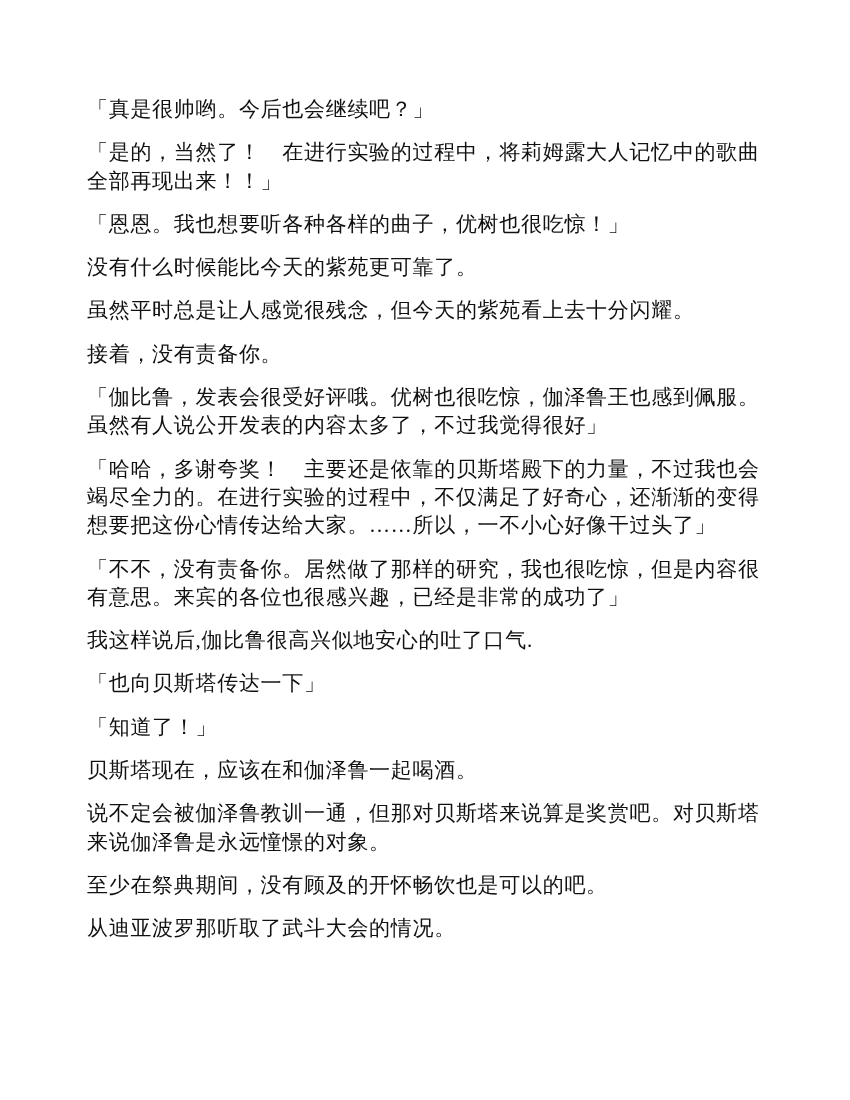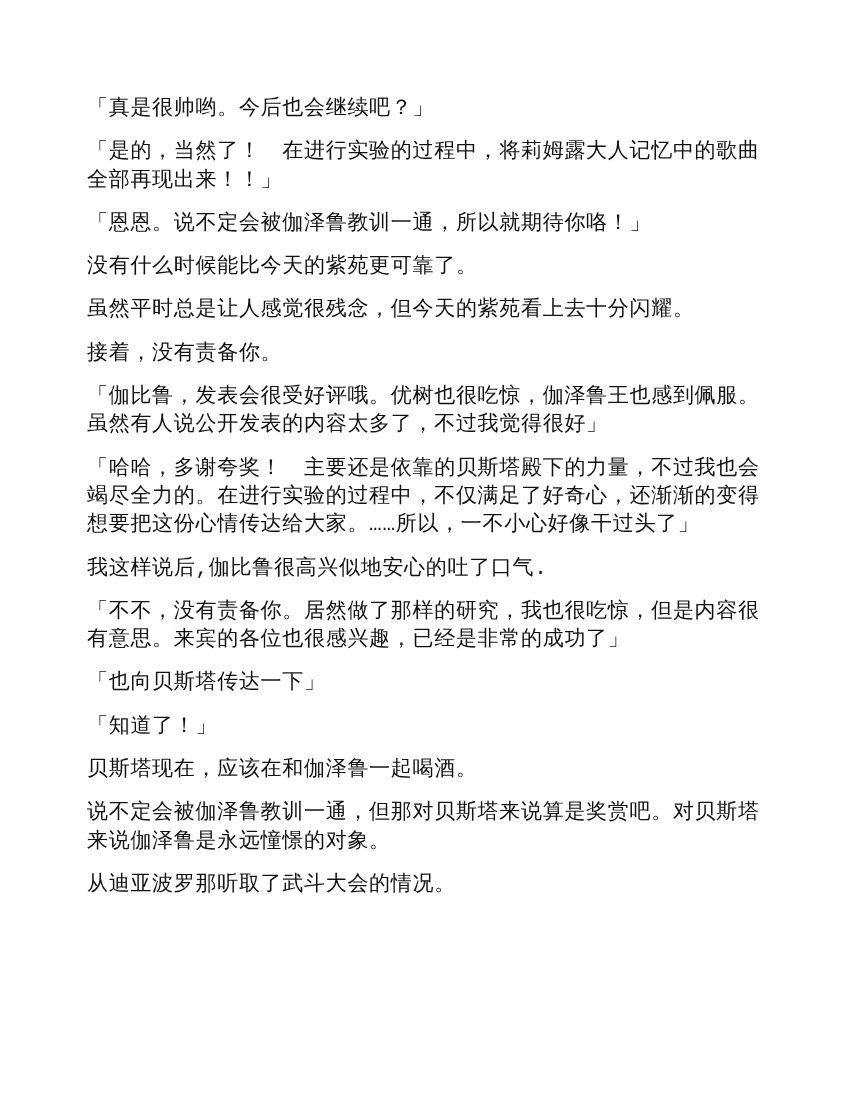--- a/index.html
+++ b/index.html
@@ -9,46 +9,47 @@
   }
   body {
     width: 850px;
     height: 1100px;
     overflow: hidden;
   }
   .page {
     width: 676px;
     margin: 0 auto;
     padding-top: 95px;
-    font-family: Liberation Mono, monospace;
+    font-family: Liberation Serif, serif;
     font-size: 21px;
     line-height: 28.3px;
     letter-spacing: 0.7px;
     color: #111111;
     text-align: left;
   }
   .page p {
     margin: 0 0 15px 0;
     padding: 0;
     word-break: normal;
     overflow-wrap: break-word;
   }
 </style>
 </head>
 <body>
 
 <main class="page">
   <p>「真是很帅哟。今后也会继续吧？」</p>
   <p>「是的，当然了！　在进行实验的过程中，将莉姆露大人记忆中的歌曲全部再现出来！！」</p>
-  <p>「恩恩。说不定会被伽泽鲁教训一通，所以就期待你咯！」</p>
+  <p>「恩恩。我也想要听各种各样的曲子，优树也很吃惊！」</p>
   <p>没有什么时候能比今天的紫苑更可靠了。</p>
   <p>虽然平时总是让人感觉很残念，但今天的紫苑看上去十分闪耀。</p>
   <p>接着，没有责备你。</p>
   <p>「伽比鲁，发表会很受好评哦。优树也很吃惊，伽泽鲁王也感到佩服。虽然有人说公开发表的内容太多了，不过我觉得很好」</p>
   <p>「哈哈，多谢夸奖！　主要还是依靠的贝斯塔殿下的力量，不过我也会竭尽全力的。在进行实验的过程中，不仅满足了好奇心，还渐渐的变得想要把这份心情传达给大家。……所以，一不小心好像干过头了」</p>
+  <p>「不不，没有责备你。居然做了那样的研究，我也很吃惊，但是内容很有意思。来宾的各位也很感兴趣，已经是非常的成功了」</p>
   <p>我这样说后,伽比鲁很高兴似地安心的吐了口气.</p>
-  <p>「不不，没有责备你。居然做了那样的研究，我也很吃惊，但是内容很有意思。来宾的各位也很感兴趣，已经是非常的成功了」</p>
   <p>「也向贝斯塔传达一下」</p>
   <p>「知道了！」</p>
   <p>贝斯塔现在，应该在和伽泽鲁一起喝酒。</p>
   <p>说不定会被伽泽鲁教训一通，但那对贝斯塔来说算是奖赏吧。对贝斯塔来说伽泽鲁是永远憧憬的对象。</p>
+  <p>至少在祭典期间，没有顾及的开怀畅饮也是可以的吧。</p>
   <p>从迪亚波罗那听取了武斗大会的情况。</p>
 </main>
 
 </body></html>

